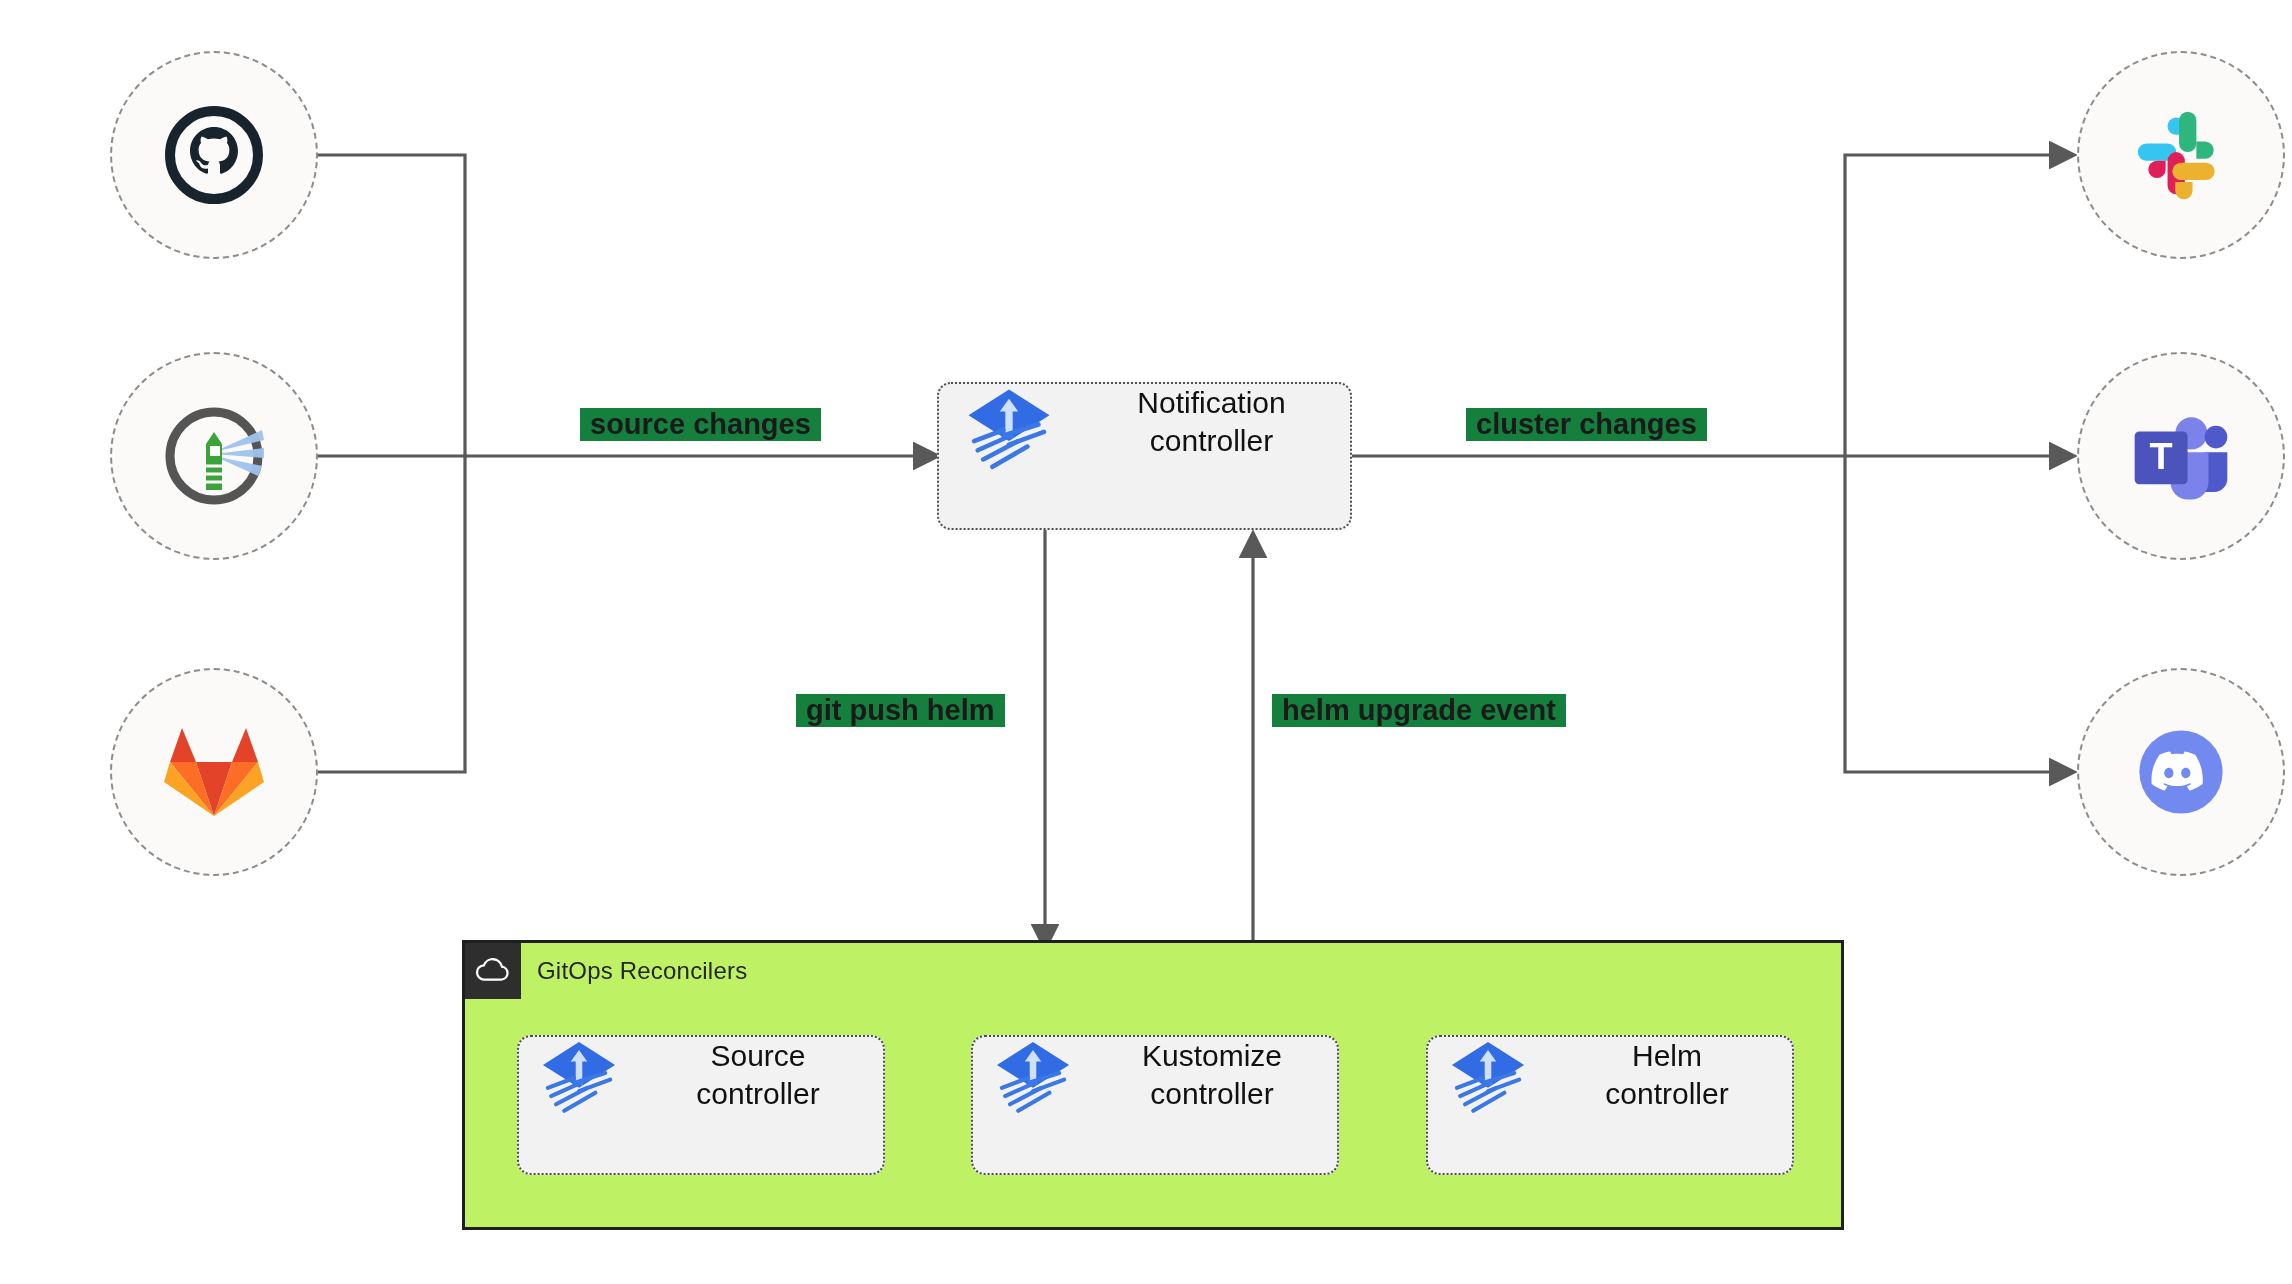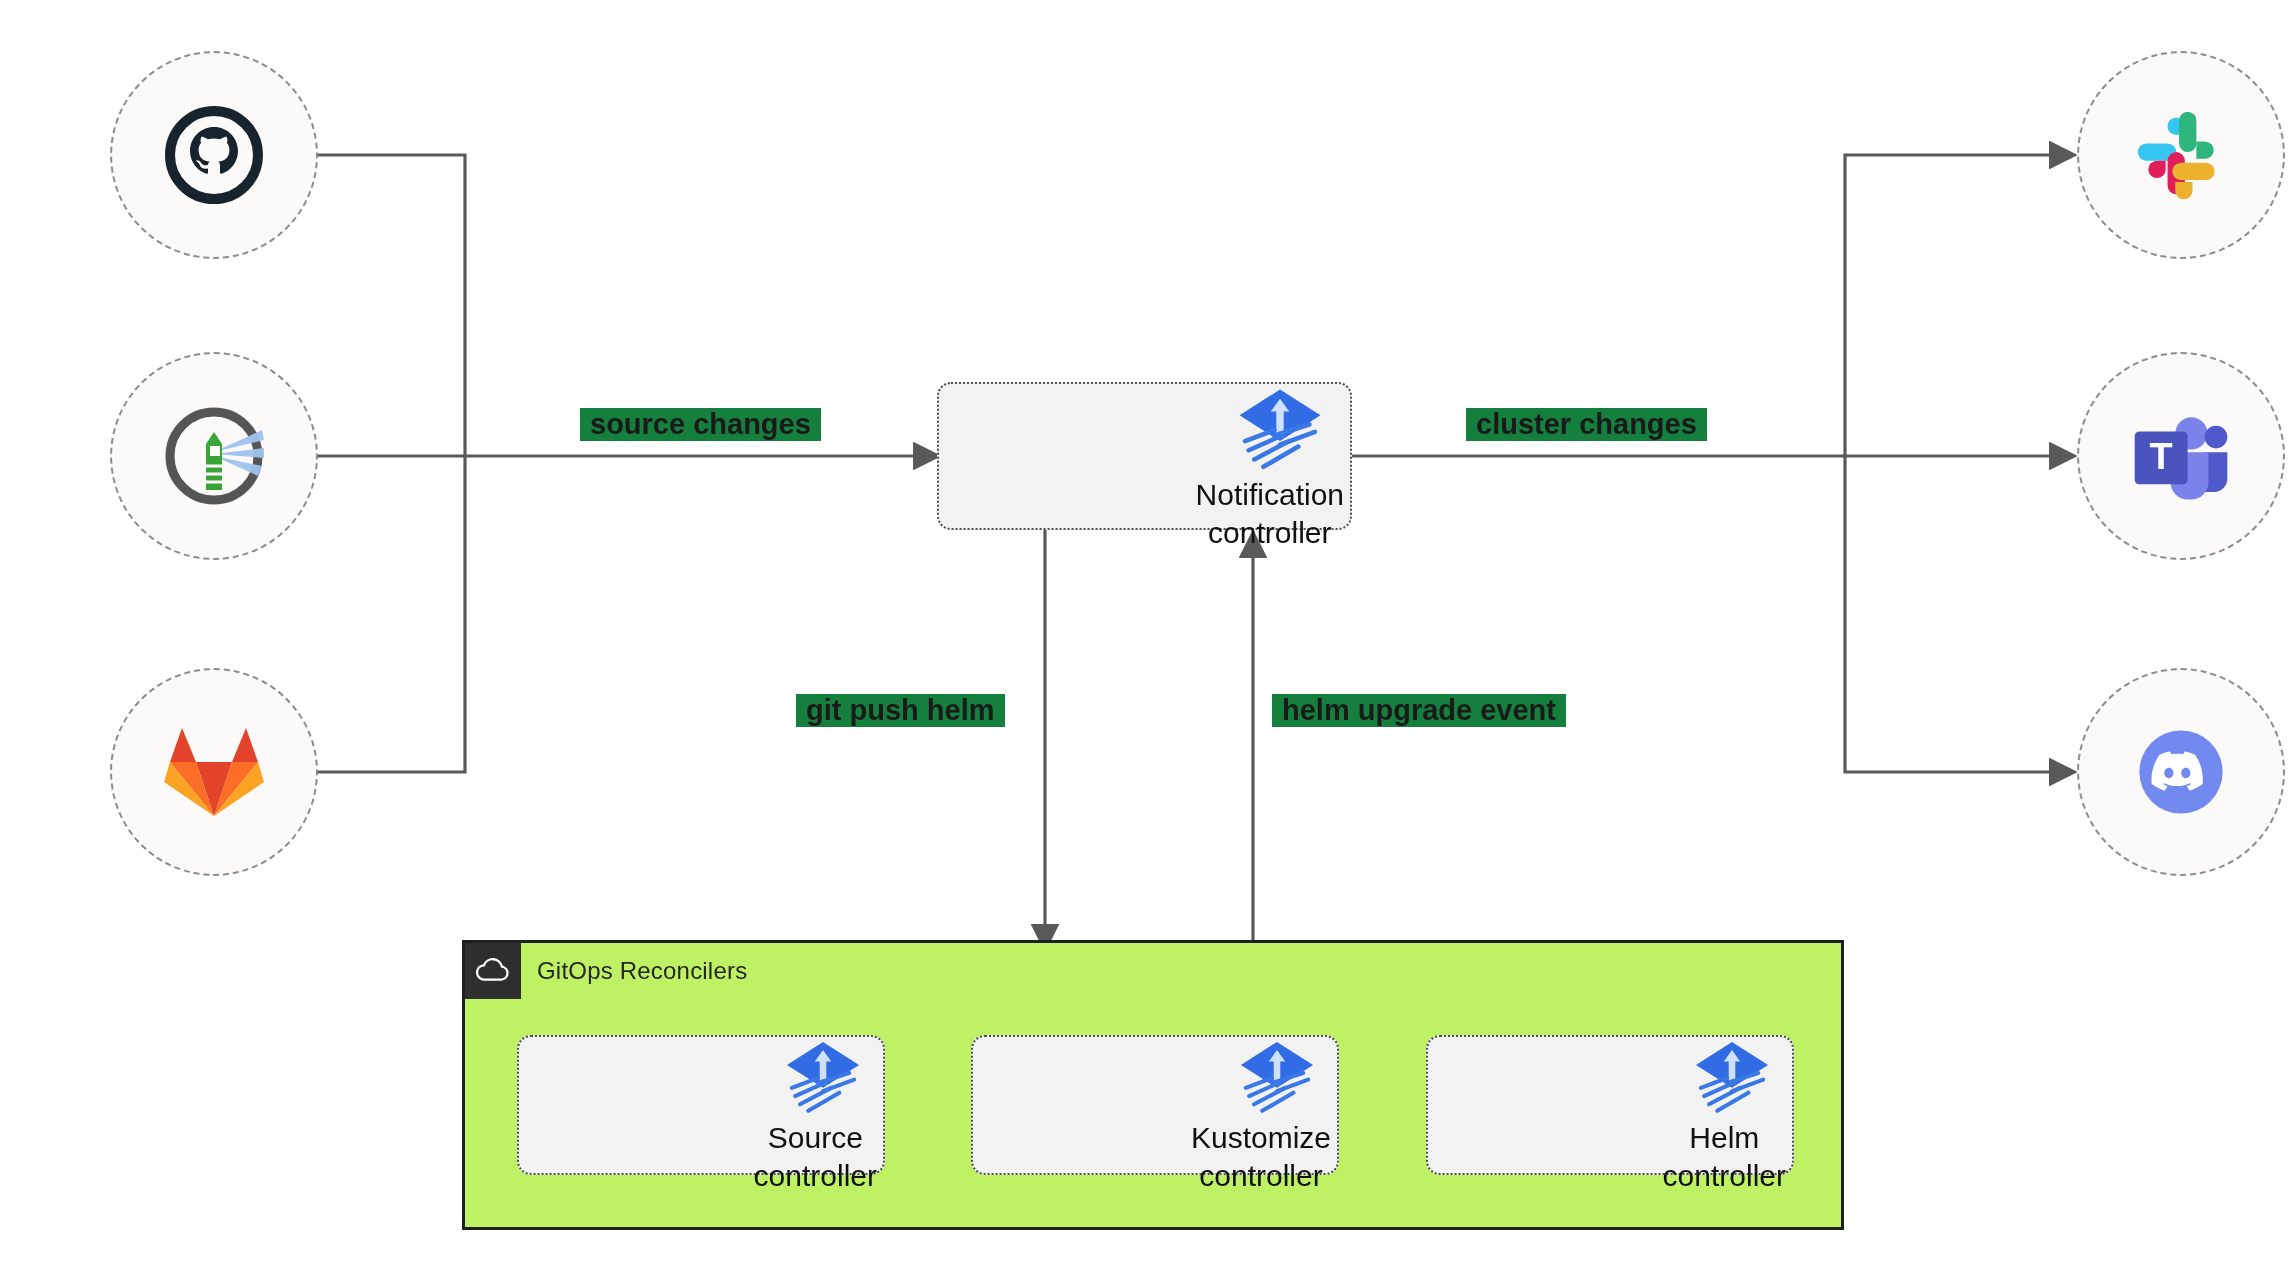--- a/index.html
+++ b/index.html
@@ -13,21 +13,21 @@
   
   .circle-node{
     width:208px;height:208px;border-radius:50%;
     background:#fbfaf8;border:2px dashed #8c8c8c;
     display:flex;align-items:center;justify-content:center;
   }
 
   
   .ctl-box{
     background:#f2f2f2;border:2px dotted #4d4d4d;border-radius:14px;
-    display:flex;align-items:flex-end;box-sizing:border-box;flex-direction:column;
+    display:flex;align-items:flex-start;box-sizing:border-box;
   }
   .ctl-icon{flex:0 0 auto;display:flex;align-items:center;justify-content:center;}
   .ctl-label{
     flex:1 1 auto;text-align:center;font-size:30px;line-height:1.25;
     color:#111111;white-space:pre-line;padding-right:6px;
   }
 
   
   .group-box{
     position:absolute;background:#bef264;border:3px solid #1f1f1f;box-sizing:border-box;

